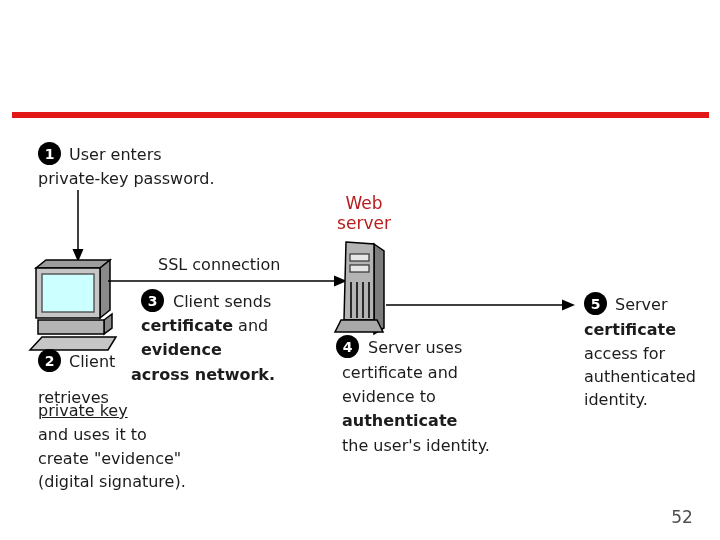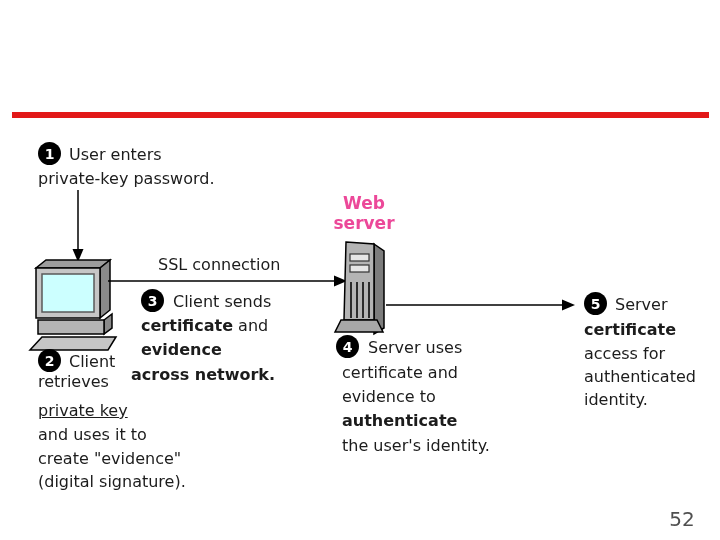--- a/index.html
+++ b/index.html
@@ -37,30 +37,30 @@
     display: flex;
     align-items: center;
     justify-content: center;
   }
   .server-label {
     position: absolute;
     left: 326px; top: 193px;
     width: 76px;
     text-align: center;
     font-size: 17px;
-    font-weight: bold;
+    font-weight: normal;
     line-height: 20px;
-    color: #ec4899;
+    color: #b91c1c;
   }
   .page-num {
     position: absolute;
     left: 662px; top: 507px;
     width: 40px;
     text-align: center;
-    font-size: 20px;
+    font-size: 17px;
     color: #4f4f4f;
   }
 </style>
 </head>
 <body>
 
 <div class="canvas">
 
   <div class="divider" style="background: rgb(226, 24, 24);"></div>
 
@@ -123,21 +123,21 @@
   </svg>
 
   <div class="badge" style="left:141px; top:289px;">3</div>
   <div class="txt" style="left:173px; top:292px;">Client sends</div>
   <div class="txt" style="left:141px; top:316px;"><span class="bold">certificate</span><span> and</span></div>
   <div class="txt bold" style="left:141px; top:340px;">evidence</div>
   <div class="txt" style="left:131px; top:365px;font-weight:bold;">across network.</div>
 
   <div class="badge" style="left:38px; top:349px;">2</div>
   <div class="txt" style="left:69px; top:352px;">Client</div>
-  <div class="txt" style="left:38px; top:372px;">retrieves</div>
+  <div class="txt" style="left:38px; top:388px;">retrieves</div>
   <div class="txt" style="left:38px; top:401px;text-decoration:underline;">private key</div>
   <div class="txt" style="left:38px; top:425px;">and uses it to</div>
   <div class="txt" style="left:38px; top:449px;">create "evidence"</div>
   <div class="txt" style="left:38px; top:472px;">(digital signature).</div>
 
   <div class="badge" style="left:336px; top:335px;">4</div>
   <div class="txt" style="left:368px; top:338px;text-align:center;">Server uses</div>
   <div class="txt" style="left:342px; top:363px;">certificate and</div>
   <div class="txt bold" style="left:342px; top:411px;">authenticate</div>
   <div class="txt" style="left:342px; top:387px;">evidence to</div>

